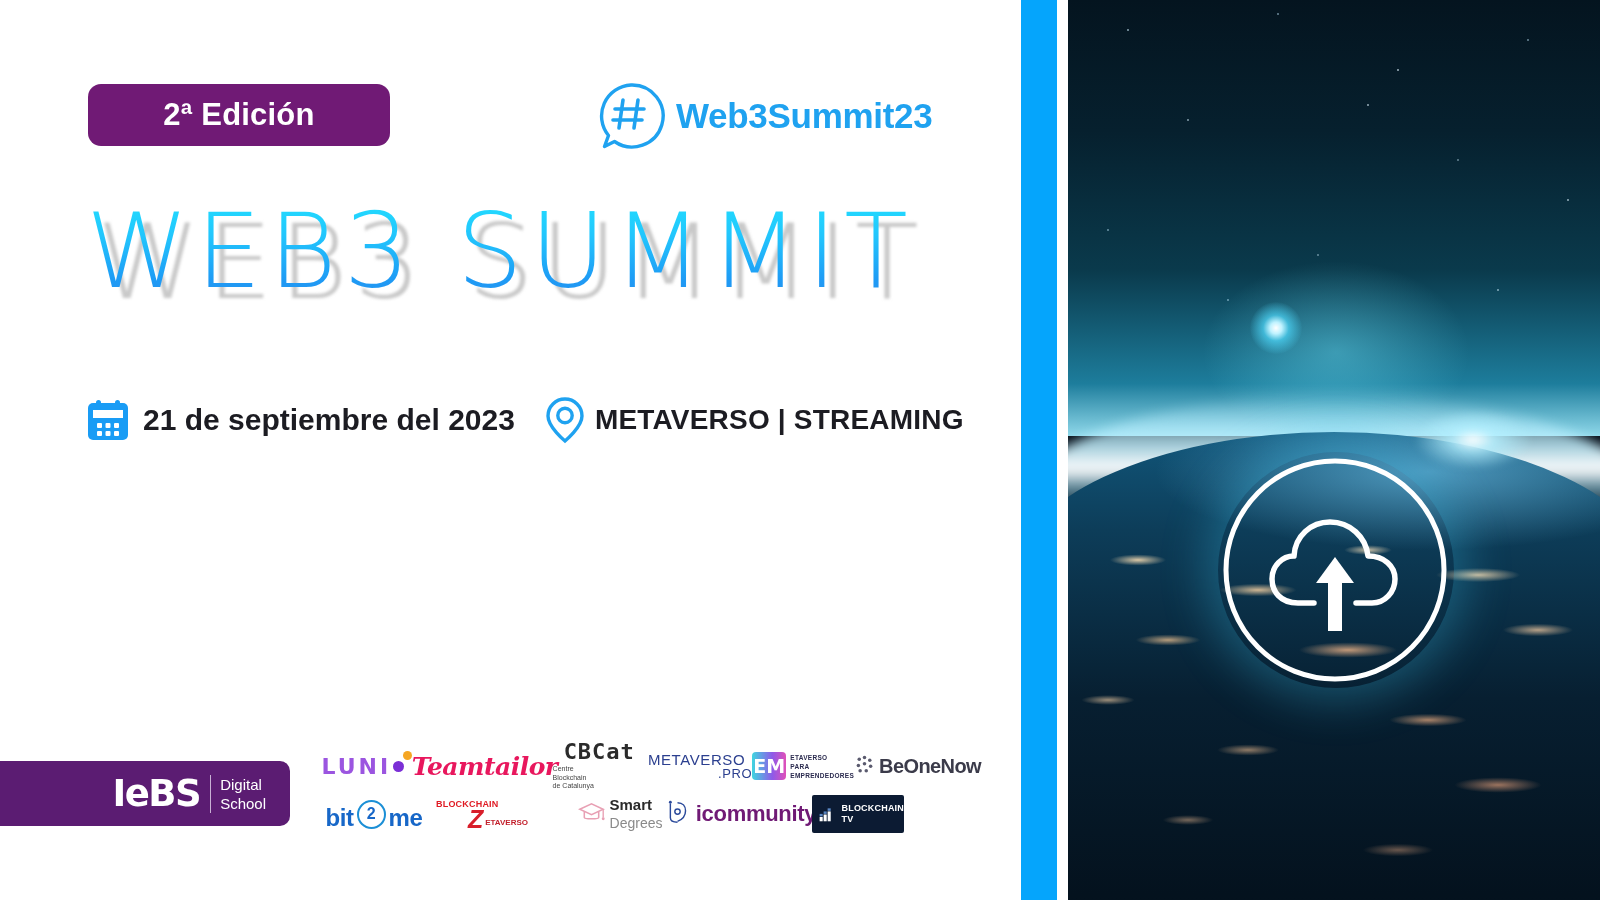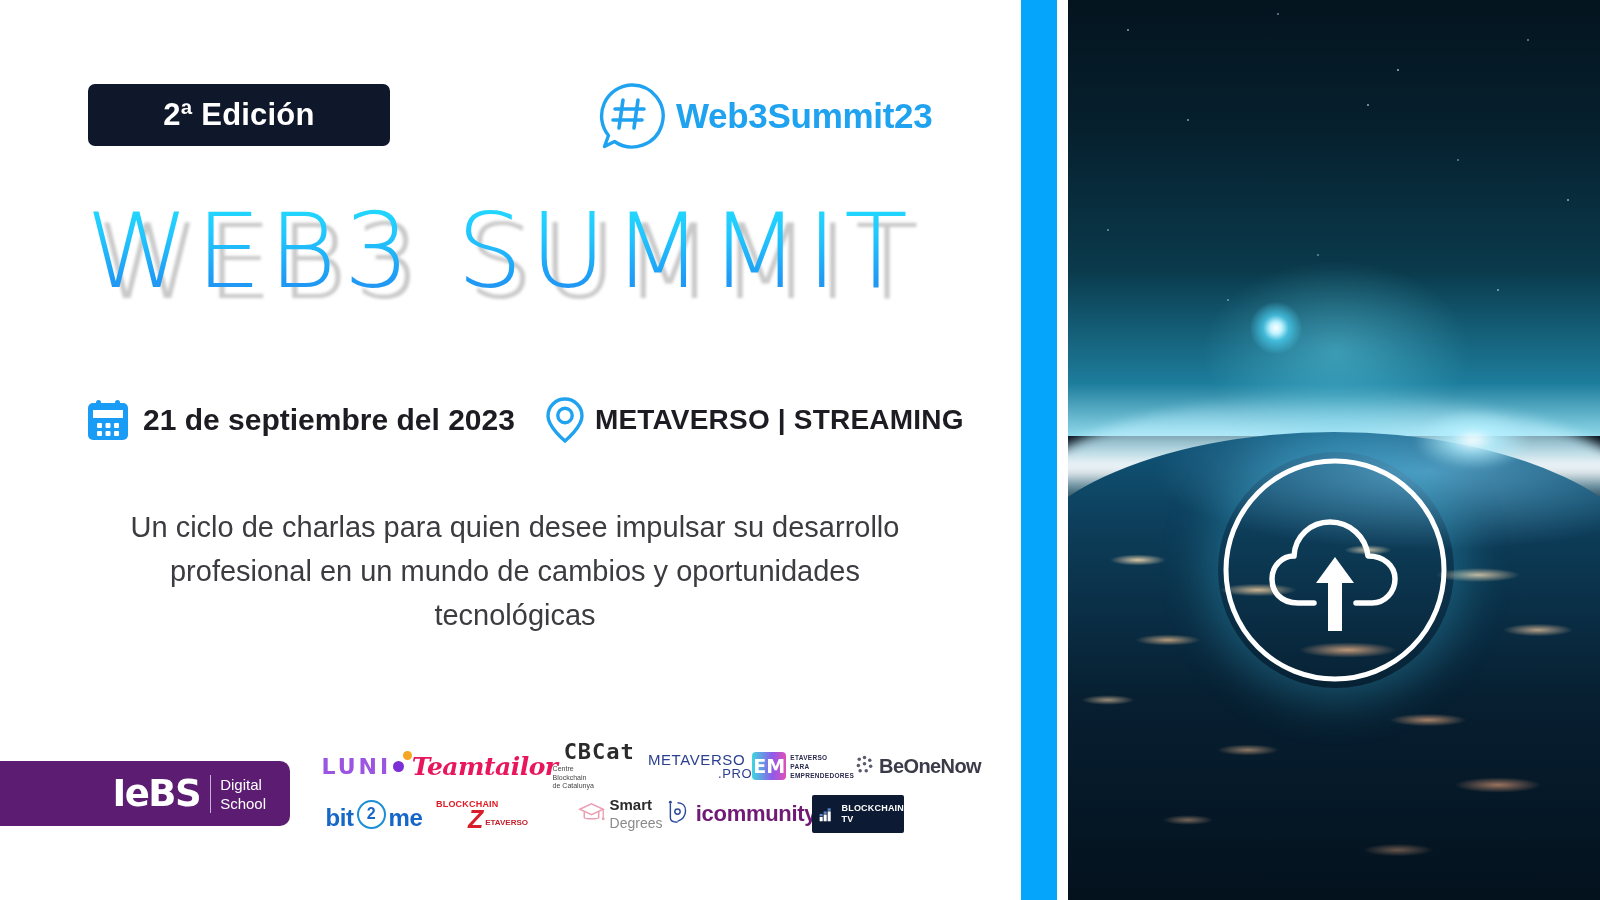--- a/index.html
+++ b/index.html
@@ -7,21 +7,21 @@
     width:1600px;height:900px;overflow:hidden;background:#ffffff;
     font-family:"Liberation Sans", sans-serif;
   }
   .banner{position:relative;width:1600px;height:900px;background:#fff;overflow:hidden;}
 
   
   .left-panel{position:absolute;left:0;top:0;width:1021px;height:900px;background:#ffffff;}
 
   .edition-badge{
     position:absolute;left:88px;top:84px;width:302px;height:62px;
-    background:#0f172a;border-radius:7px;
+    background:#701a75;border-radius:13px;
     display:flex;align-items:center;justify-content:center;
     color:#fff;font-size:31px;font-weight:bold;letter-spacing:.2px;
   }
 
   .hashtag-block{position:absolute;left:595px;top:80px;display:flex;align-items:center;gap:9px;}
   .hash-bubble{width:72px;height:72px;flex:0 0 auto;}
   .hashtag-text{
     color:#1FA2F0;font-size:35px;font-weight:bold;letter-spacing:-.3px;white-space:nowrap;
   }
 
@@ -255,21 +255,20 @@
 
       <span class="pin-icon">
         <svg viewBox="0 0 40 48" width="40" height="48">
           <path d="M20 3 C29.4 3 37 10.6 37 20 C37 31 20 45 20 45 C20 45 3 31 3 20 C3 10.6 10.6 3 20 3 Z" fill="none" stroke="#1FA2F0" stroke-width="3.4"></path>
           <circle cx="20" cy="19.5" r="7.2" fill="none" stroke="#1FA2F0" stroke-width="3.4"></circle>
         </svg>
       </span>
       <span class="meta-place">METAVERSO | STREAMING</span>
     </div>
 
-    <div class="description">Un ciclo de charlas para quien desee impulsar su desarrollo profesional en un mundo de cambios y oportunidades tecnológicas</div>
 
     <div class="iebs-block">
       <span class="iebs-word">IeBS</span>
       <span class="iebs-div"></span>
       <span class="iebs-sub">
         <span>Digital</span><br>
         <span>School</span>
       </span>
     </div>
 

